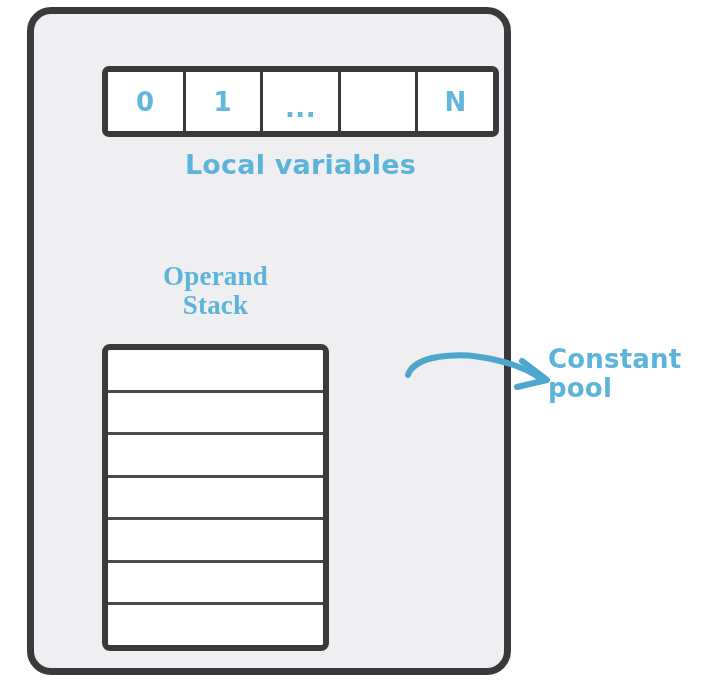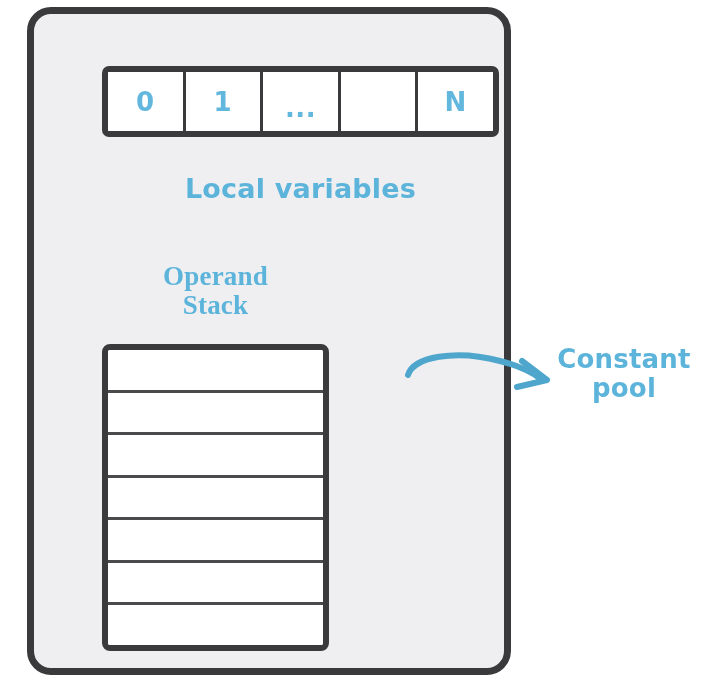--- a/index.html
+++ b/index.html
@@ -75,34 +75,34 @@
     color: #5cb4db;
     font-weight: bold;
     font-size: 27px;
     line-height: 1.08;
     letter-spacing: 0.2px;
     text-align: center;
     white-space: pre-line;
   }
   .label-localvars {
     left: 68px;
-    top: 160px;
+    top: 136px;
     width: 397px;
   }
   .label-operandstack {
     left: 68px;
     top: 248px;
     width: 227px;
     font-family: Liberation Serif, serif;
   }
   .label-constantpool {
     left: 548px;
     top: 345px;
     width: 152px;
-    text-align: center;
+    text-align: left;
     font-size: 26px;
     line-height: 1.1;
   }
 
   
   .stack-box {
     position: absolute;
     left: 68px;
     top: 330px;
     width: 227px;

